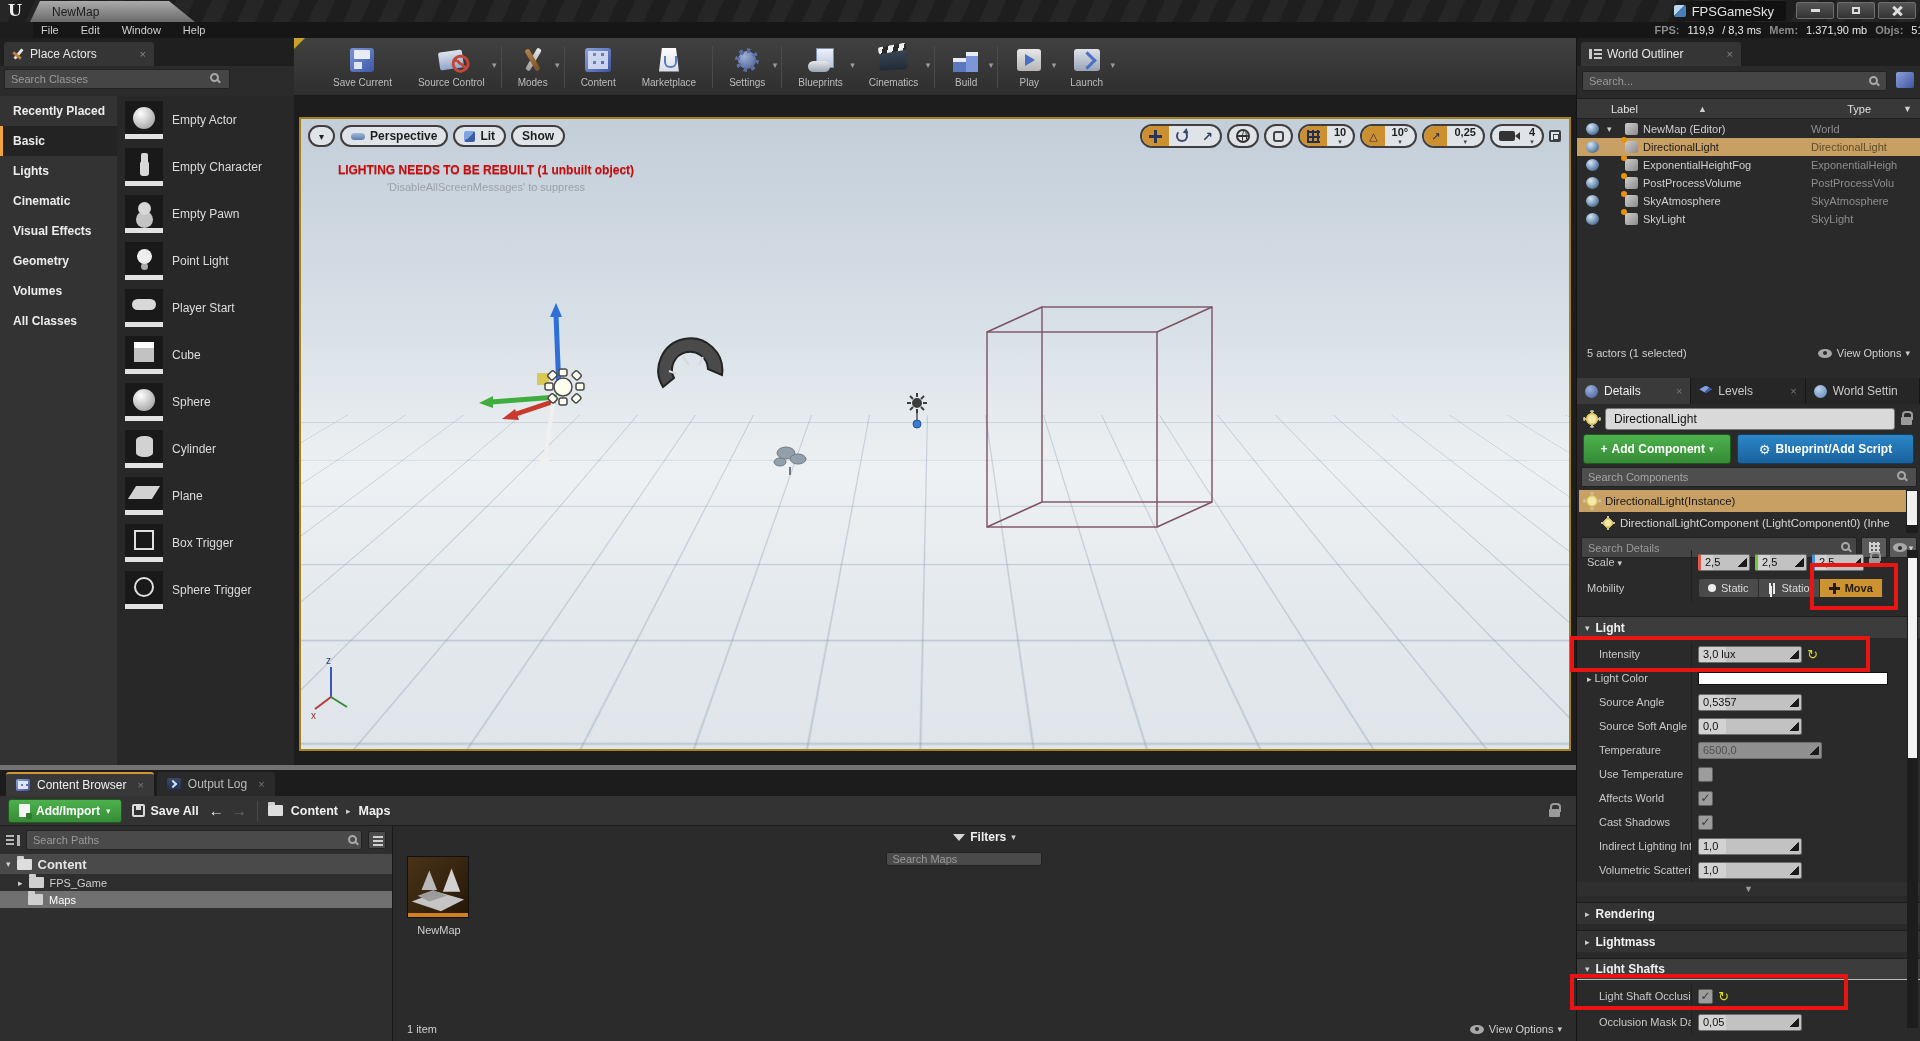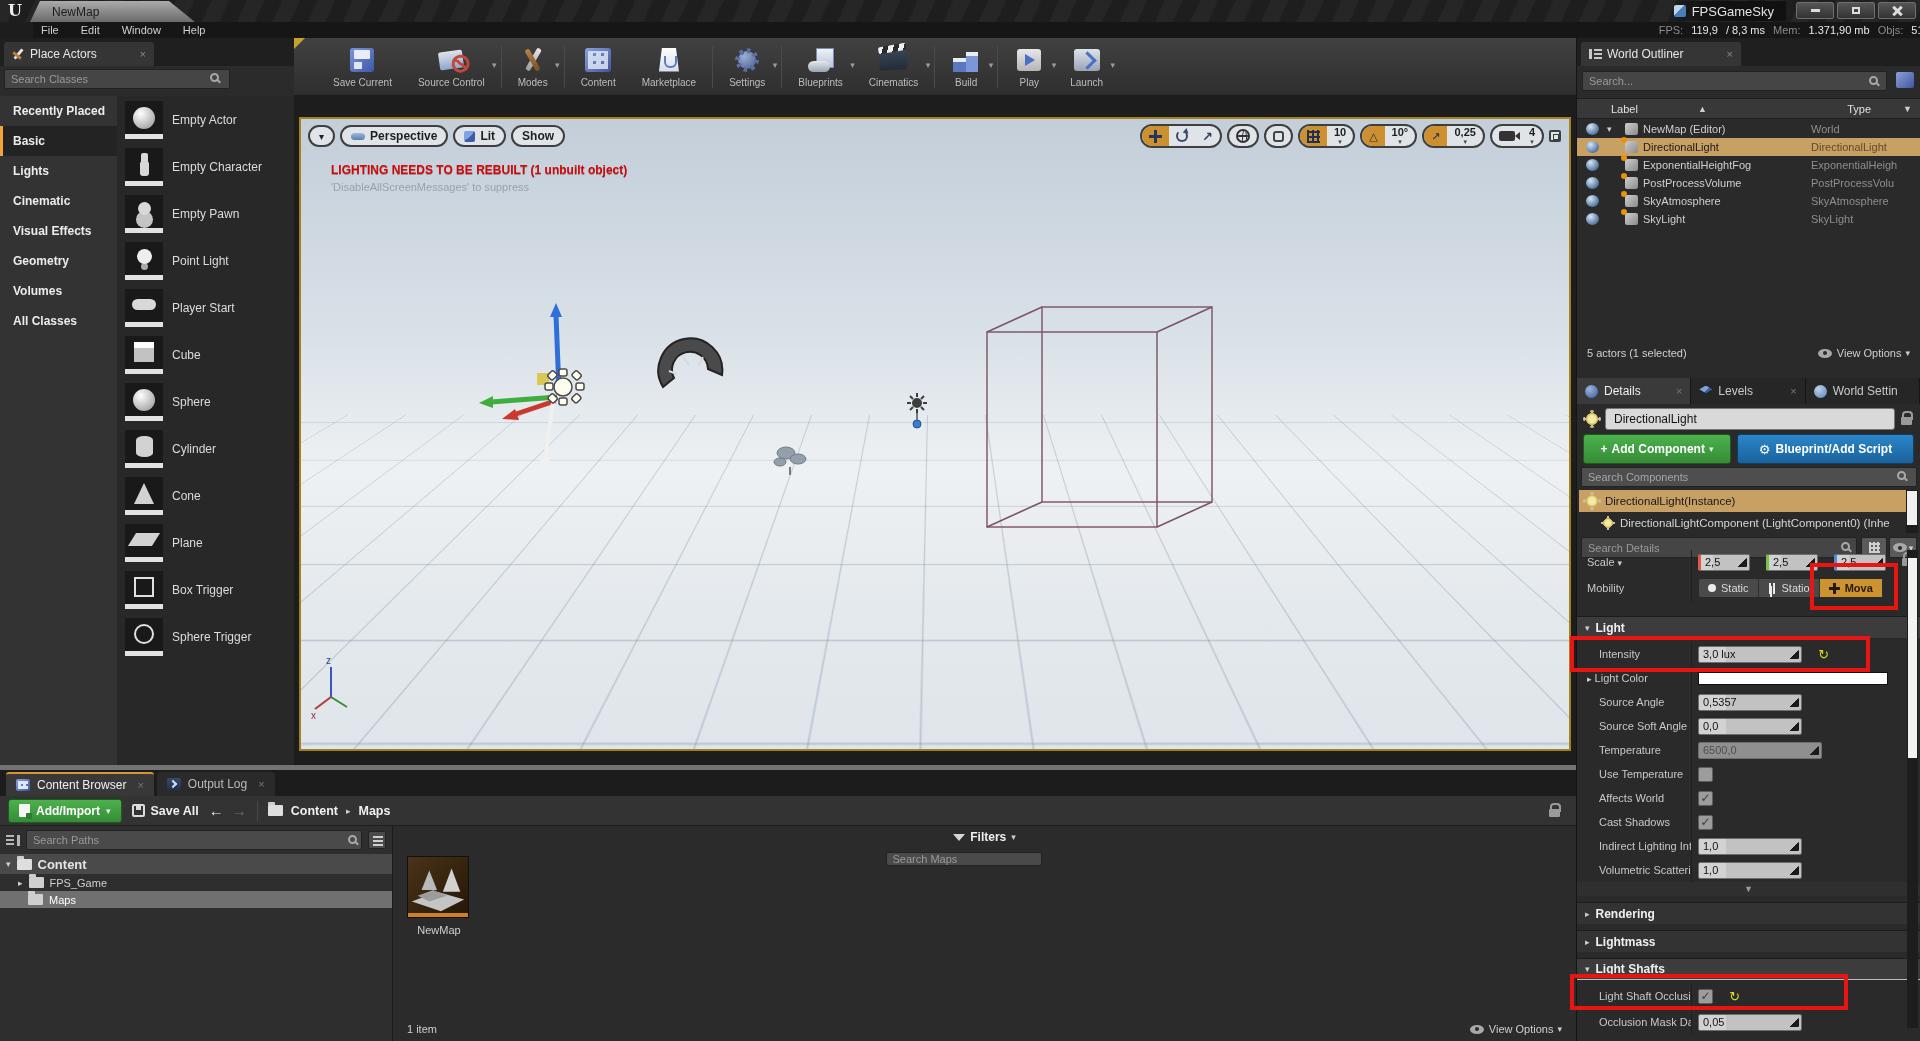--- a/index.html
+++ b/index.html
@@ -30,21 +30,21 @@
   .g-max { width:8px; height:7px; border:2px solid #ddd; }
   .g-close { width:10px; height:10px; position:relative; }
   .g-close::before,.g-close::after { content:""; position:absolute; left:4px; top:-1px; width:3px; height:12px; background:#ddd; }
   .g-close::before { transform:rotate(45deg); } .g-close::after { transform:rotate(-45deg); }
 
   
   #menubar { position:absolute; left:0; top:22px; width:1920px; height:16px; background:#161616;
     display:flex; align-items:center; padding:0 8px;margin-left:33px; }
   .menu-item { color:#cfcfcf; margin-right:22px; font-size:11px; }
   #stats { margin-left:auto; display:flex; gap:8px; align-items:center; font-size:11px; }
-  .st-l { color:#8b8b8b; } .st-v { color:#e8e8e8; }
+  .st-l { color:#8b8b8b;font-weight:bold; } .st-v { color:#e8e8e8; }
 
   
   #place-actors { position:absolute; left:0; top:38px; width:294px; height:727px; background:#2b2b2b; }
   .pa-tabbar { position:absolute; left:0; top:0; width:100%; height:28px; background:#1f1f1f; }
   .pa-tab { position:absolute; left:4px; top:4px; width:150px; height:24px; background:#353535; border-radius:3px 3px 0 0;
     display:flex; align-items:center; gap:6px; padding:0 8px; color:#e6e6e6; font-size:12px; }
   .pa-tab .x { margin-left:auto; color:#888; }
   .pa-wand { width:12px; height:12px; position:relative; }
   .pa-wand::before { content:""; position:absolute; left:5px; top:0; width:3px; height:12px; background:#e8e8e8; transform:rotate(40deg); }
   .pa-wand::after { content:""; position:absolute; left:0; top:6px; width:10px; height:3px; background:#b9803a; transform:rotate(40deg); }
@@ -145,21 +145,21 @@
   .ico-scale { color:#2a3a5e; font-weight:bold; font-size:13px; }
   .ico-globe { width:14px; height:14px; border:2px solid #333; border-radius:50%; position:relative; overflow:hidden; }
   .ico-globe::before { content:""; position:absolute; left:-1px; top:4px; width:14px; height:2px; background:#333; }
   .ico-globe::after { content:""; position:absolute; left:4px; top:-1px; width:3px; height:14px; border-radius:50%; border:1.5px solid #333; }
   .ico-grid { width:13px; height:13px; background:repeating-linear-gradient(0deg,#20304e 0 2px,transparent 2px 5px),repeating-linear-gradient(90deg,#20304e 0 2px,transparent 2px 5px); }
   .ico-surf { width:11px; height:11px; border:2px solid #444; border-radius:3px; }
   .ico-cam { width:16px; height:10px; background:#333; border-radius:2px; position:relative; }
   .ico-cam::after { content:""; position:absolute; right:-5px; top:1px; border-left:5px solid #333; border-top:4px solid transparent; border-bottom:4px solid transparent; transform:rotate(180deg); }
   .ico-maxi { width:12px; height:12px; border:2px solid #3f3f3f; background:rgba(228,232,235,.8); position:relative; border-radius:2px; }
   .ico-maxi::after { content:""; position:absolute; left:2px; top:2px; width:4px; height:4px; border:1.5px solid #3f3f3f; }
-  .vp-warning { position:absolute; left:30px; top:44px; width:310px; text-align:left; }
+  .vp-warning { position:absolute; left:30px; top:44px; width:310px; text-align:center; }
   .vp-warning .w1 { color:#cc0a0a; font-weight:bold; font-size:12px; text-shadow:0 1px 0 rgba(120,0,0,.35); }
   .vp-warning .w2 { color:#9aa2a8; font-size:11px; margin-top:4px; }
 
   
   #right-panel { position:absolute; left:1576px; top:38px; width:344px; height:1003px; background:#2a2a2a; border-left:1px solid #151515; }
   .wo-tabbar { position:absolute; left:0; top:0; width:100%; height:28px; background:#1f1f1f; }
   .wo-tab { position:absolute; left:4px; top:4px; width:160px; height:24px; background:#353535; border-radius:3px 3px 0 0;
     display:flex; align-items:center; gap:6px; padding:0 8px; color:#e6e6e6; font-size:12px; }
   .wo-tab .x { margin-left:auto; color:#888; }
   .ico-list { width:12px; height:10px; border-left:3px solid #c9c9c9; position:relative; }
@@ -218,21 +218,21 @@
   .comp-scroll { position:absolute; right:2px; top:452px; width:12px; height:43px; background:#1d1d1d; }
   .comp-scroll::after { content:""; position:absolute; left:1px; right:1px; top:1px; height:34px; background:#f0f0f0; }
   .dt-searchdet { position:absolute; left:4px; top:499px; width:276px; height:21px; background:#454545; border:1px solid #222; border-radius:2px;
     color:#cfcfcf; padding:0 20px 0 6px; font-size:11px; }
   .dt-searchdet::placeholder { color:#9a9a9a; }
   .dt-sd-mag { position:absolute; left:264px; top:504px; }
   .sd-btn { position:absolute; top:499px; width:26px; height:21px; background:#5a5a5a; border:1px solid #222; border-radius:2px; display:flex; align-items:center; justify-content:center; gap:2px; }
   .ico-minigrid { width:11px; height:11px; background:repeating-linear-gradient(0deg,#cfcfcf 0 2px,transparent 2px 4px),repeating-linear-gradient(90deg,#cfcfcf 0 2px,transparent 2px 4px); }
   .dtrow { position:absolute; left:0; width:100%; height:24px; display:flex; align-items:center; }
   .dt-label { width:114px; flex:none; padding-left:22px; color:#c8c8c8; white-space:nowrap; overflow:hidden; font-size:11px; }
-  .dt-val { flex:1; border-left:1px solid #202020; height:100%; display:flex; align-items:center; gap:16px; padding-left:6px; }
+  .dt-val { flex:1; border-left:1px solid #202020; height:100%; display:flex; align-items:center; gap:5px; padding-left:6px; }
   .numf { height:17px; background:linear-gradient(90deg,#d2d2d2 0 26%,#c2c2c2 26%); border:1px solid #6e6e6e; border-radius:2px; color:#121212;
     display:flex; align-items:center; padding:0 4px; position:relative; font-size:11px; flex:none; }
   .numf .grip { position:absolute; right:2px; top:3px; width:9px; height:9px; background:linear-gradient(135deg,transparent 48%,#1a1a1a 48%); border-radius:1px; }
   .numf.disabled { background:#8f8f8f; color:#4f4f4f; }
   .numf span { padding-right:10px; }
   .sect { position:absolute; left:0; width:100%; height:22px; background:#3c3c3c; border-top:1px solid #1c1c1c; display:flex; align-items:center; gap:6px;
     padding-left:8px; color:#f0f0f0; font-weight:bold; font-size:12px; }
   .sect .tri { font-size:9px; color:#cfcfcf; }
   .chk { width:15px; height:15px; background:#9c9c9c; border:1px solid #5e5e5e; border-radius:2px; display:flex; align-items:center; justify-content:center;
     color:#3a3a3a; font-weight:bold; font-size:12px; flex:none; }
@@ -414,26 +414,20 @@
         <span class="lbl">Sphere</span>
       </div>
     <div class="pa-item">
         <span class="thumb">
           <span class="sh-cyl"></span>
         </span>
         <span class="lbl">Cylinder</span>
       </div>
     <div class="pa-item">
         <span class="thumb">
-          <span class="sh-cone"></span>
-        </span>
-        <span class="lbl">Cone</span>
-      </div>
-    <div class="pa-item">
-        <span class="thumb">
           <span class="sh-plane"></span>
         </span>
         <span class="lbl">Plane</span>
       </div>
     <div class="pa-item">
         <span class="thumb">
           <span class="sh-boxw"></span>
         </span>
         <span class="lbl">Box Trigger</span>
       </div>

